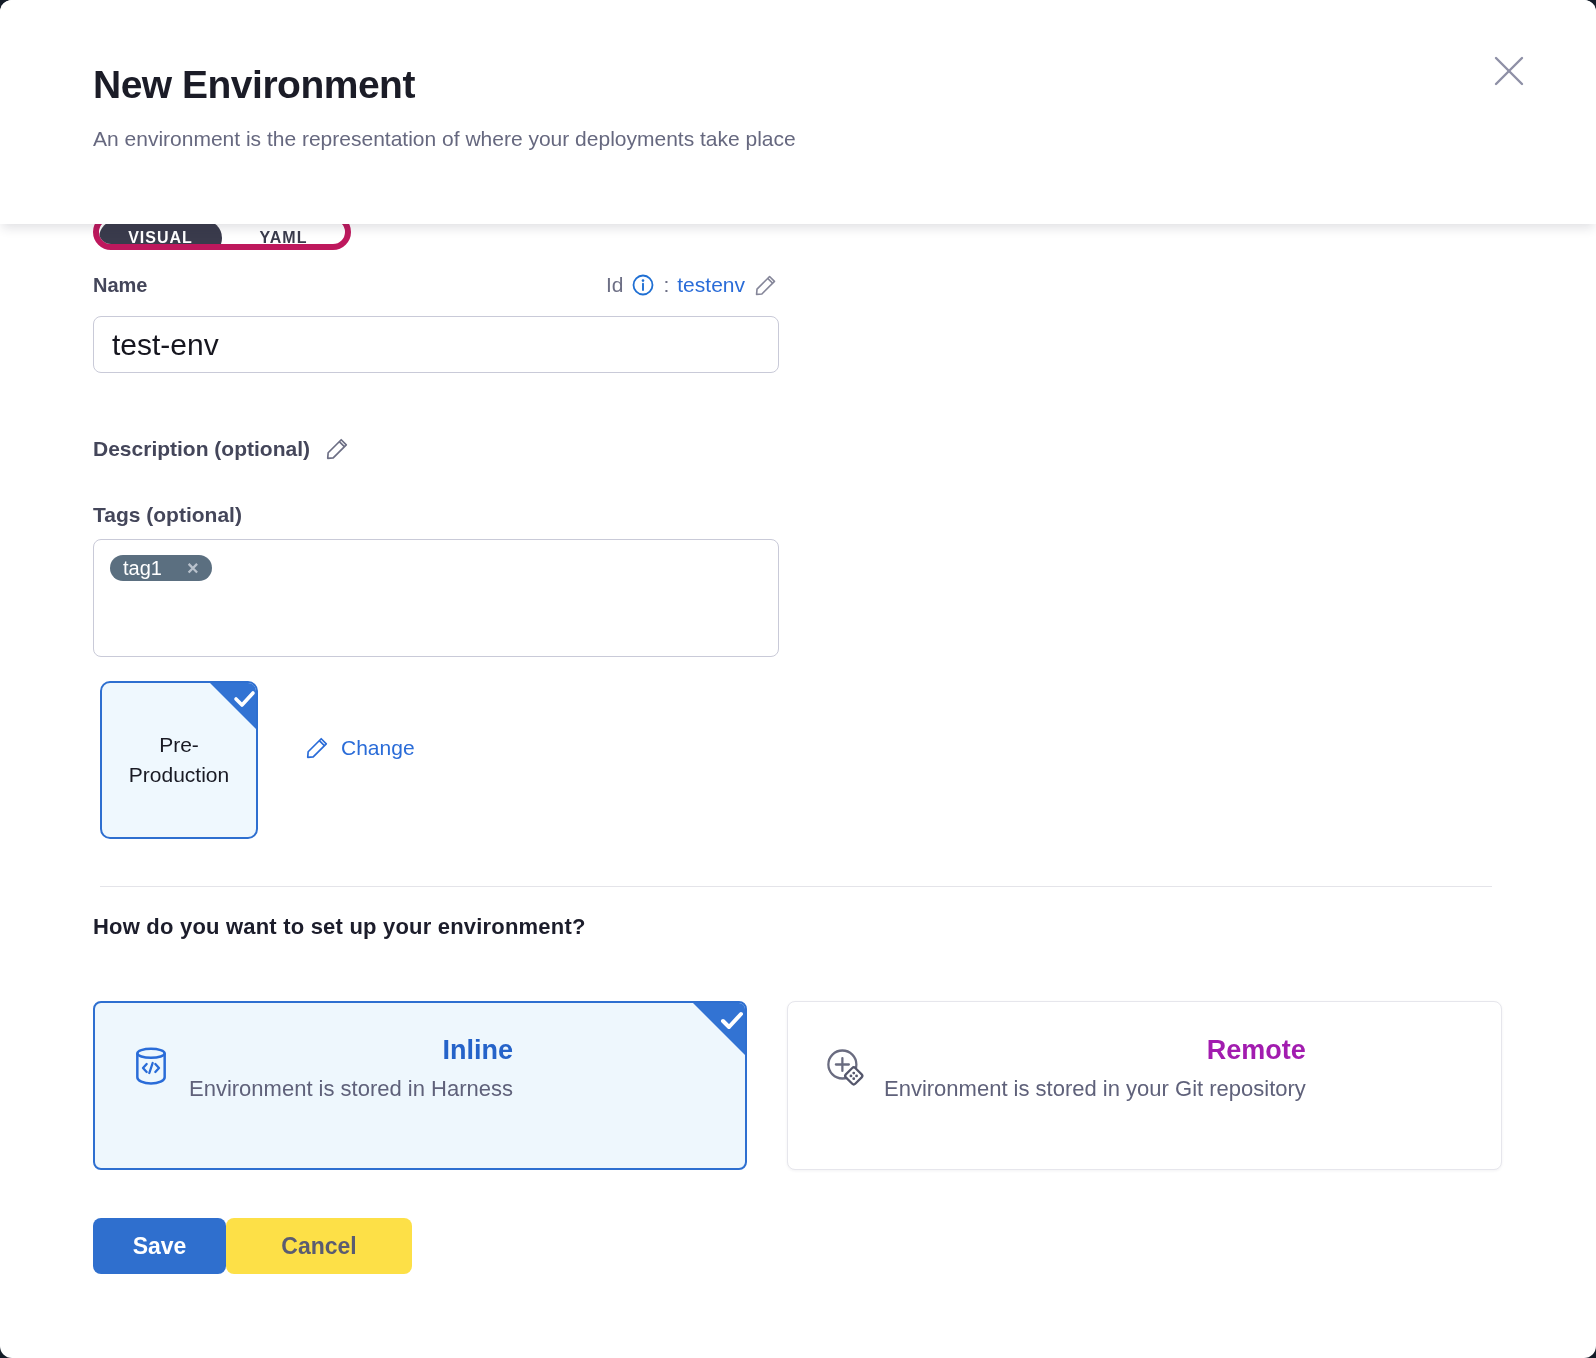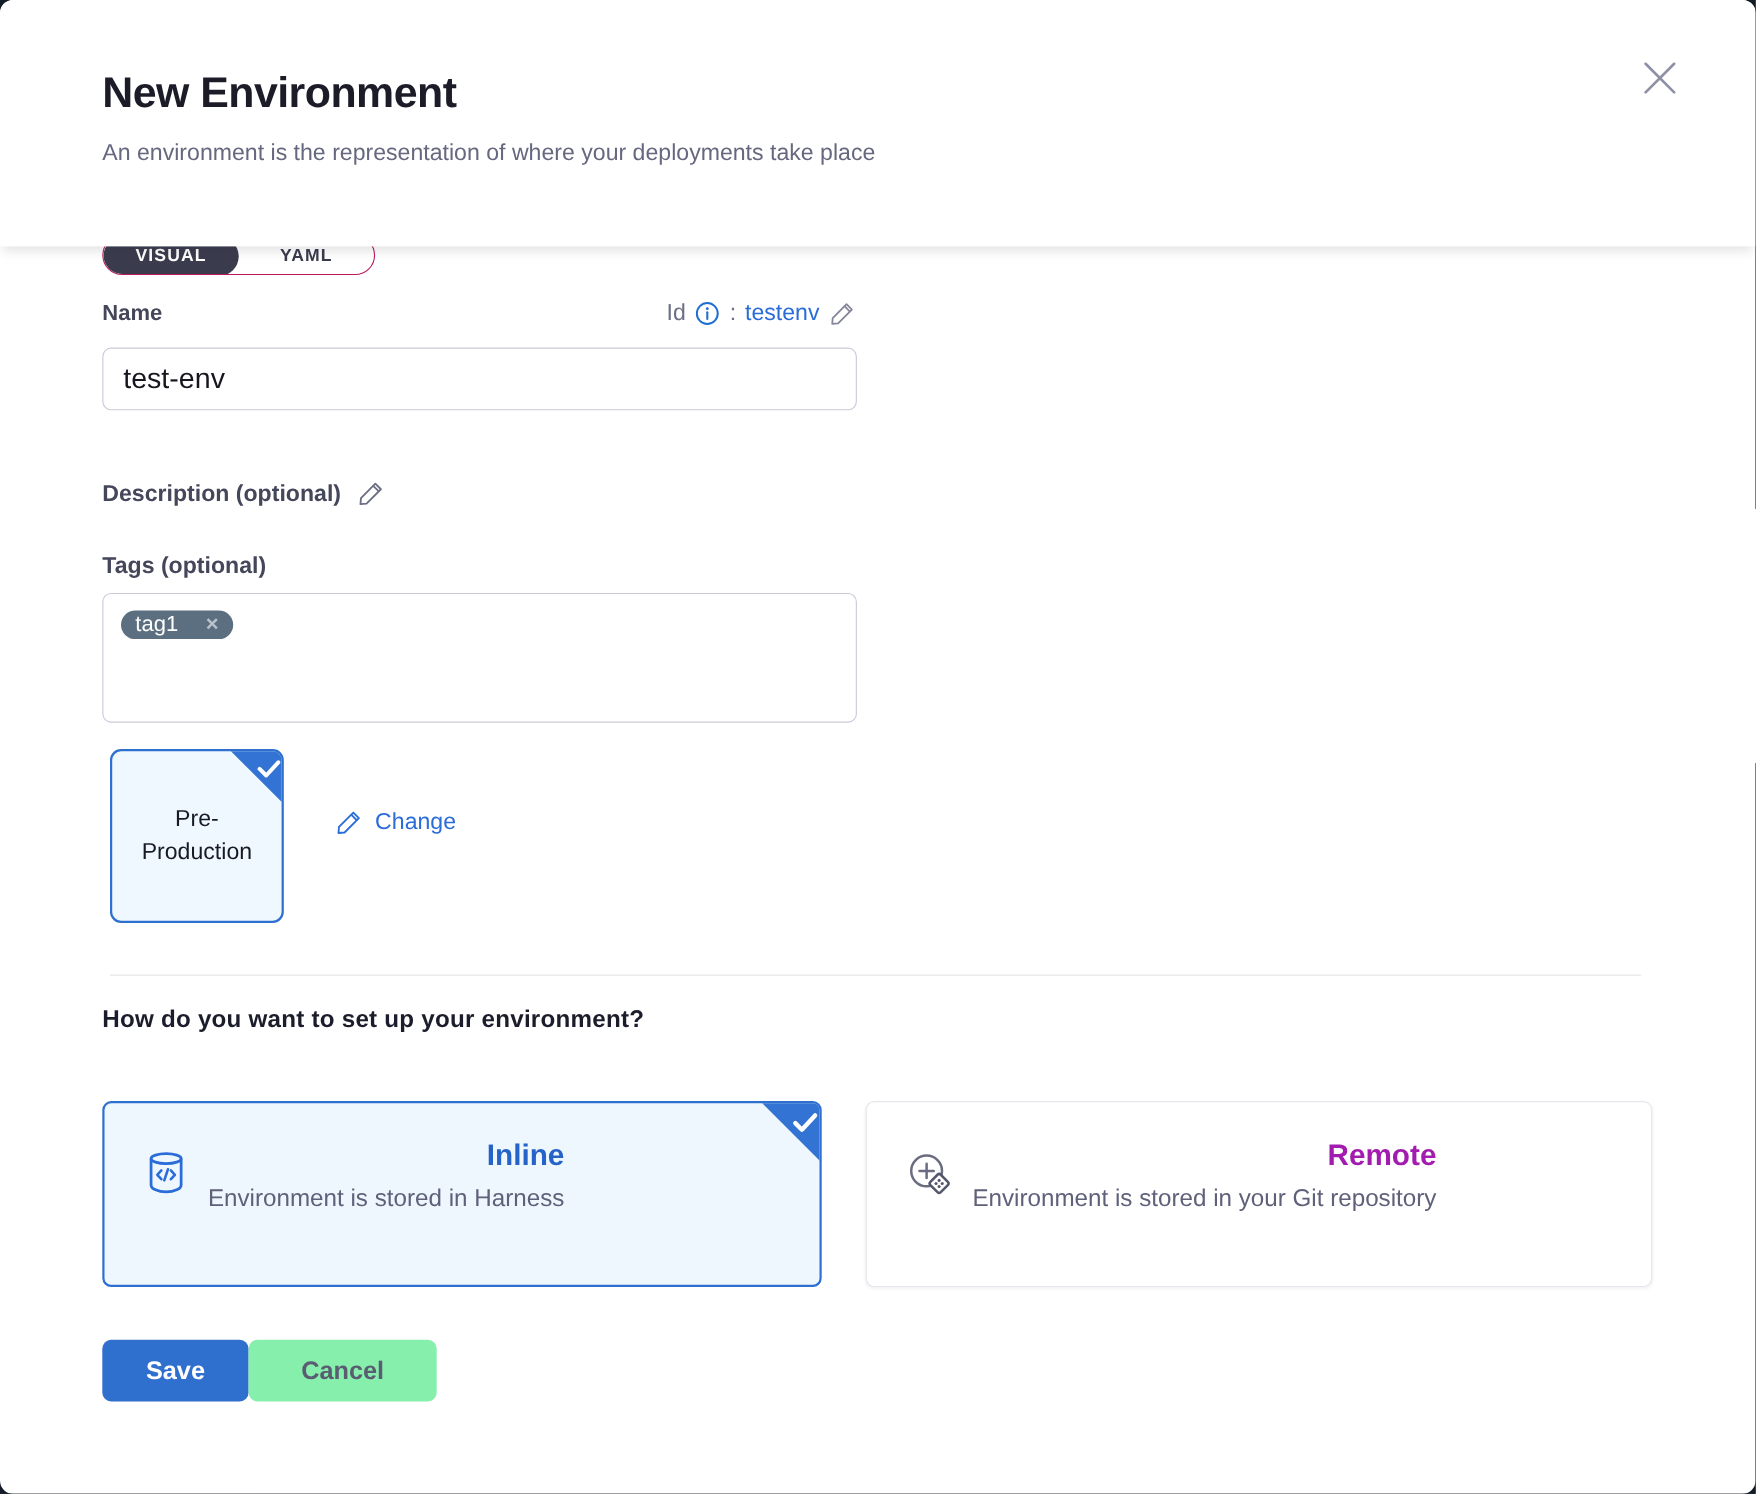--- a/index.html
+++ b/index.html
@@ -18,38 +18,38 @@
   .modal-subtitle { margin-top:18px; font-size:21px; color:#66687f; line-height:26px; }
   .close-btn {
     position:absolute; top:50px; right:66px; width:42px; height:42px;
     background:none; border:none; cursor:pointer; padding:0;
   }
   
   .content { position:relative; z-index:1; padding:0 93px; }
   
   .tab-toggle {
     display:inline-flex; margin-top:-10px; height:36px;
-    border:1px solid #be185d; border-radius:18px; background:#ffffff; overflow:hidden;
+    border:6px solid #be185d; border-radius:18px; background:#ffffff; overflow:hidden;
   }
   .tab {
     min-width:123px; height:36px; display:flex; align-items:center; justify-content:center;
     font-size:16px; font-weight:700; letter-spacing:1px; cursor:pointer; border:none; background:transparent;
     color:#3a3b4c;
   }
   .tab.active { background:#3a3b4c; color:#ffffff; border-radius:18px; }
   
   .field-row { width:686px; margin-top:22px; display:flex; justify-content:space-between; align-items:center; }
   .field-label { font-size:20px; font-weight:700; color:#44465a; line-height:24px; }
   .id-row { display:flex; align-items:center; gap:8px; font-size:21px; }
   .id-label { color:#6d6f85; }
   .id-sep { color:#6d6f85; }
   .id-value { color:#2a6cd8; }
   .text-input {
     margin-top:18px; width:686px; height:57px; border:1px solid #c9cad8; border-radius:8px;
-    padding:0 18px; font-size:26px; color:#16161f; font-family:"Liberation Sans", sans-serif; background:#fff;
+    padding:0 18px; font-size:30px; color:#16161f; font-family:"Liberation Sans", sans-serif; background:#fff;
   }
   .desc-row { margin-top:62px; display:flex; align-items:center; gap:14px; }
   .section-label { font-size:21px; font-weight:700; color:#44465a; line-height:26px; }
   .tags-label { margin-top:40px; }
   .tags-box {
     margin-top:11px; width:686px; height:118px; border:1px solid #c9cad8; border-radius:8px;
     background:#fff; padding:15px 16px; cursor:text;
   }
   .chip {
     display:inline-flex; align-items:center; gap:25px; background:#5b6f80; color:#ffffff;
@@ -80,21 +80,21 @@
   .option-card.selected { width:654px; background:#eef7fd; border:2px solid #2e6fd0; }
   .option-card.unselected { width:715px; border:1px solid #e6e6ec; box-shadow:0 1px 3px rgba(40,41,61,0.06); }
   .option-text { display:flex; flex-direction:column;align-items:flex-end; }
   .option-title { font-size:27px; font-weight:700; line-height:32px; color:#a21caf; }
   .option-card.selected .option-title { color:#2563c9; }
   .option-desc { margin-top:9px; font-size:22px; color:#5f617a; line-height:27px; }
   
   .btn-row { margin-top:48px; display:flex; }
   .btn { height:56px; border:none; border-radius:8px; font-size:23px; font-weight:700; cursor:pointer; font-family:"Liberation Sans", sans-serif; }
   .btn-save { width:133px; background:#2f6fce; color:#ffffff; }
-  .btn-cancel { width:171px; background:#86efac; color:#5a5c71; }
+  .btn-cancel { width:186px; background:#fde047; color:#5a5c71; }
   svg { display:block; }
 </style>
 </head>
 <body>
 
 <div class="modal">
 
   <div class="modal-header">
     <div class="modal-title">New Environment</div>
     <div class="modal-subtitle">An environment is the representation of where your deployments take place</div>

